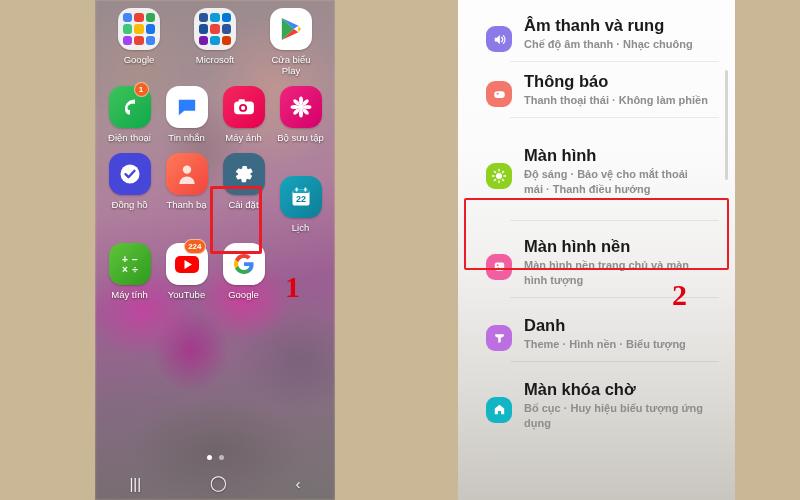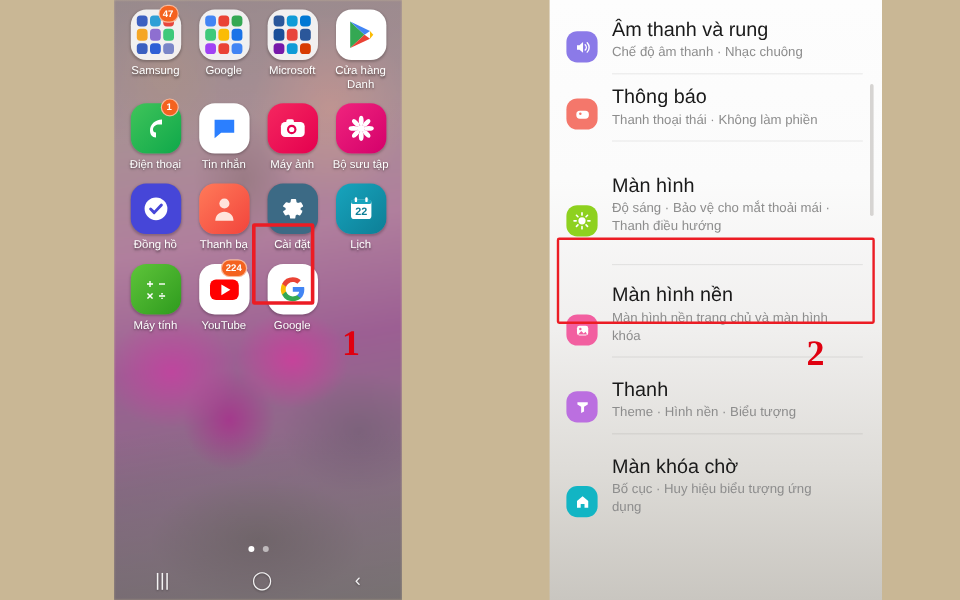--- a/index.html
+++ b/index.html
@@ -85,22 +85,22 @@
     font-weight:bold;font-size:30px;line-height:30px;
   }
 
   
   .phone-right{
     position:absolute;left:458px;top:0;width:277px;height:500px;overflow:hidden;
     background:linear-gradient(180deg,#fdfdfd 0%,#fbfbfb 30%,#f0efee 55%,#dedcd8 78%,#c9c6c0 100%);
   }
   .set-list{position:absolute;left:0;top:0;width:277px;}
   .set-item{
-    position:relative;display:flex;align-items:flex-end;
-    padding:9px 16px 9px 14px;box-sizing:border-box;
+    position:relative;display:flex;align-items:center;
+    padding:9px 16px 9px 28px;box-sizing:border-box;font-weight:bold;
   }
   .set-ico{
     width:26px;height:26px;border-radius:9px;flex:0 0 26px;margin-top:9px;
     display:flex;align-items:center;justify-content:center;
   }
   .set-text{margin-left:12px;}
   .set-title{font-size:16.5px;color:#1a1a1a;line-height:20px;}
   .set-sub{font-size:11px;color:#8d8d8d;line-height:15px;margin-top:2px;max-width:185px;}
   .divider{height:1px;background:rgba(0,0,0,.07);margin:0 16px 0 52px;}
   .scroll-track{
@@ -119,37 +119,20 @@
 
 <div class="canvas">
 
   <div class="phone-left">
     <div class="wallpaper"></div>
     <div class="wall-shade"></div>
 
     <div class="app-grid">
 
       <div class="app-row" style="margin-top:8px;">
-        <div class="app-cell">
-          <div class="app-ico folder">
-            <div class="folder-grid">
-              <div class="mini" style="background:#3b5fc0"></div>
-                <div class="mini" style="background:#2f9fd6"></div>
-                <div class="mini" style="background:#e8453c"></div>
-              <div class="mini" style="background:#f5a623"></div>
-                <div class="mini" style="background:#8e6fd0"></div>
-                <div class="mini" style="background:#3ec97a"></div>
-              <div class="mini" style="background:#3b5fc0"></div>
-                <div class="mini" style="background:#2f5fd6"></div>
-                <div class="mini" style="background:#7a86c8"></div>
-            </div>
-            <div class="badge">47</div>
-          </div>
-          <div class="app-lbl">Samsung</div>
-        </div>
 
         <div class="app-cell">
           <div class="app-ico folder">
             <div class="folder-grid">
               <div class="mini" style="background:#4285f4"></div>
                 <div class="mini" style="background:#ea4335"></div>
                 <div class="mini" style="background:#34a853"></div>
               <div class="mini" style="background:#3ec97a"></div>
                 <div class="mini" style="background:#fbbc05"></div>
                 <div class="mini" style="background:#1a73e8"></div>
@@ -180,21 +163,21 @@
 
         <div class="app-cell">
           <div class="app-ico" style="background:#fff;">
             <svg width="22" height="24" viewBox="0 0 24 26">
               <polygon points="2,1 15,13 2,25" fill="#34a853"></polygon>
               <polygon points="2,1 15,13 20,9.5" fill="#4285f4"></polygon>
               <polygon points="2,25 15,13 20,16.5" fill="#ea4335"></polygon>
               <polygon points="20,9.5 23,13 20,16.5" fill="#fbbc05"></polygon>
             </svg>
           </div>
-          <div class="app-lbl">Cửa hàng Danh</div>
+          <div class="app-lbl">Cửa biểu Play</div>
         </div>
       </div>
 
       <div class="app-row" style="margin-top:10px;">
         <div class="app-cell">
           <div class="app-ico" style="background:linear-gradient(135deg,#3fc45a,#0fa84a);">
             <svg width="20" height="20" viewBox="0 0 24 24">
                 <path d="M18 3c-7 0-12 5-12 11 0 4 2 7 6 7v-5c-2 0-3-1-3-3 0-3 3-5 6-5h3z" fill="#fff"></path>
               </svg>
             <div class="badge">1</div>
@@ -267,21 +250,21 @@
         <div class="app-cell">
           <div class="app-ico" style="background:#3c6a85;">
             <svg width="23" height="23" viewBox="0 0 24 24">
               <path fill="#fff" d="M12 8.2a3.8 3.8 0 100 7.6 3.8 3.8 0 000-7.6zm9.2 5.1l-1.9-1.1c.06-.45.06-.95 0-1.4l1.9-1.1c.3-.18.42-.55.28-.87l-1.6-2.77c-.18-.3-.55-.42-.87-.3l-2.05.74a7.3 7.3 0 00-1.2-.7l-.3-2.16a.7.7 0 00-.7-.6h-3.2a.7.7 0 00-.7.6l-.3 2.16c-.42.2-.82.43-1.2.7l-2.05-.74a.7.7 0 00-.87.3L4.1 8.86c-.14.32-.2.69.28.87l1.9 1.1a7.8 7.8 0 000 1.4l-1.9 1.1c-.3.18-.42.55-.28.87l1.6 2.77c.18.3.55.42.87.3l2.05-.74c.38.27.78.5 1.2.7l.3 2.16c.05.35.35.6.7.6h3.2c.35 0 .65-.25.7-.6l.3-2.16c.42-.2.82-.43 1.2-.7l2.05.74c.32.12.69 0 .87-.3l1.6-2.77a.7.7 0 00-.28-.87z"></path>
             </svg>
           </div>
           <div class="app-lbl">Cài đặt</div>
         </div>
 
         <div class="app-cell">
-          <div class="app-ico" style="background:linear-gradient(135deg,#17a4bd,#0d7e96);">
+          <div class="app-ico" style="background:linear-gradient(135deg,#17a4bd,#0d7e96);margin-top:23px;">
             <svg width="24" height="24" viewBox="0 0 24 24">
               <rect x="3.5" y="4.5" width="17" height="16" rx="2.6" fill="#fff"></rect>
               <rect x="3.5" y="4.5" width="17" height="3.4" rx="1.6" fill="#17a4bd"></rect>
               <rect x="6.6" y="2.4" width="2" height="4" rx="1" fill="#fff"></rect>
               <rect x="15.4" y="2.4" width="2" height="4" rx="1" fill="#fff"></rect>
               <text x="12" y="17.4" font-size="9" font-weight="bold" text-anchor="middle" fill="#0d7e96" font-family="Liberation Sans, sans-serif">22</text>
             </svg>
           </div>
           <div class="app-lbl">Lịch</div>
         </div>
@@ -398,33 +381,33 @@
       <div class="set-item" style="margin-top:6px;">
         <div class="set-ico" style="background:#f25fa0;">
           <svg width="15" height="15" viewBox="0 0 16 16">
             <rect x="3" y="3.6" width="10" height="8.8" rx="2.2" fill="#fff"></rect>
             <circle cx="6" cy="6.6" r="1.05" fill="#f25fa0"></circle>
             <path d="M4 11.4l2.8-3 2.2 2.2 1.6-1.6 1.4 2.4z" fill="#f25fa0"></path>
           </svg>
         </div>
         <div class="set-text">
           <div class="set-title">Màn hình nền</div>
-          <div class="set-sub">Màn hình nền trang chủ và màn hình khóa</div>
+          <div class="set-sub">Màn hình nền trang chủ và màn hình tượng</div>
         </div>
       </div>
       <div class="divider"></div>
 
       <div class="set-item" style="margin-top:8px;">
         <div class="set-ico" style="background:#bb6fe0;">
           <svg width="15" height="15" viewBox="0 0 16 16">
             <path fill="#fff" d="M3.4 3.4h9.2v2.1l-3.3 2v4.2l-2.6 1.2V7.5L3.4 5.5z"></path>
           </svg>
         </div>
         <div class="set-text">
-          <div class="set-title">Thanh</div>
+          <div class="set-title">Danh</div>
           <div class="set-sub">Theme  ·  Hình nền  ·  Biểu tượng</div>
         </div>
       </div>
       <div class="divider"></div>
 
       <div class="set-item" style="margin-top:8px;">
         <div class="set-ico" style="background:#12b5c4;">
           <svg width="15" height="15" viewBox="0 0 16 16">
             <path fill="#fff" d="M8 2.8l5 4.2v6H9.7V9.6H6.3V13H3V7z"></path>
           </svg>

